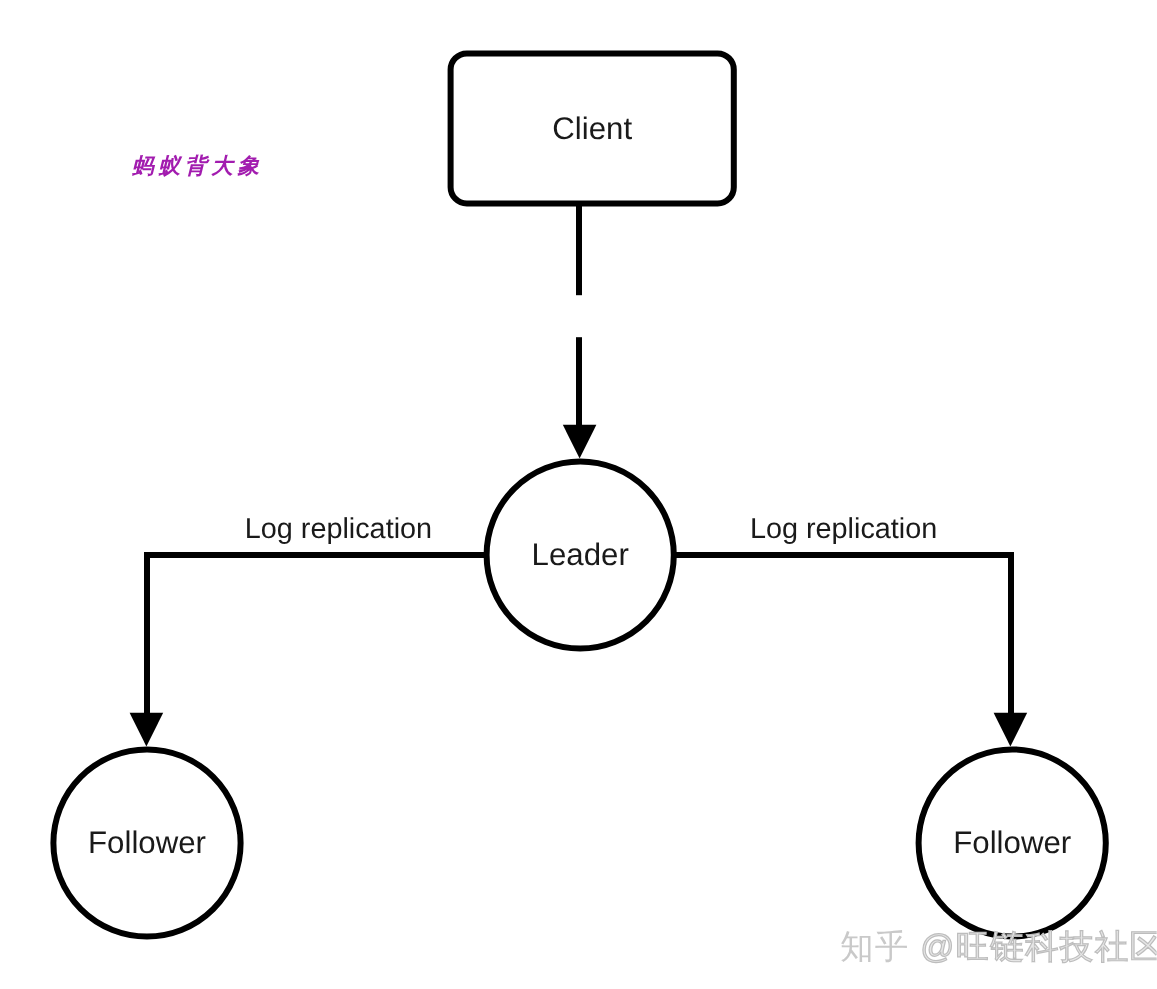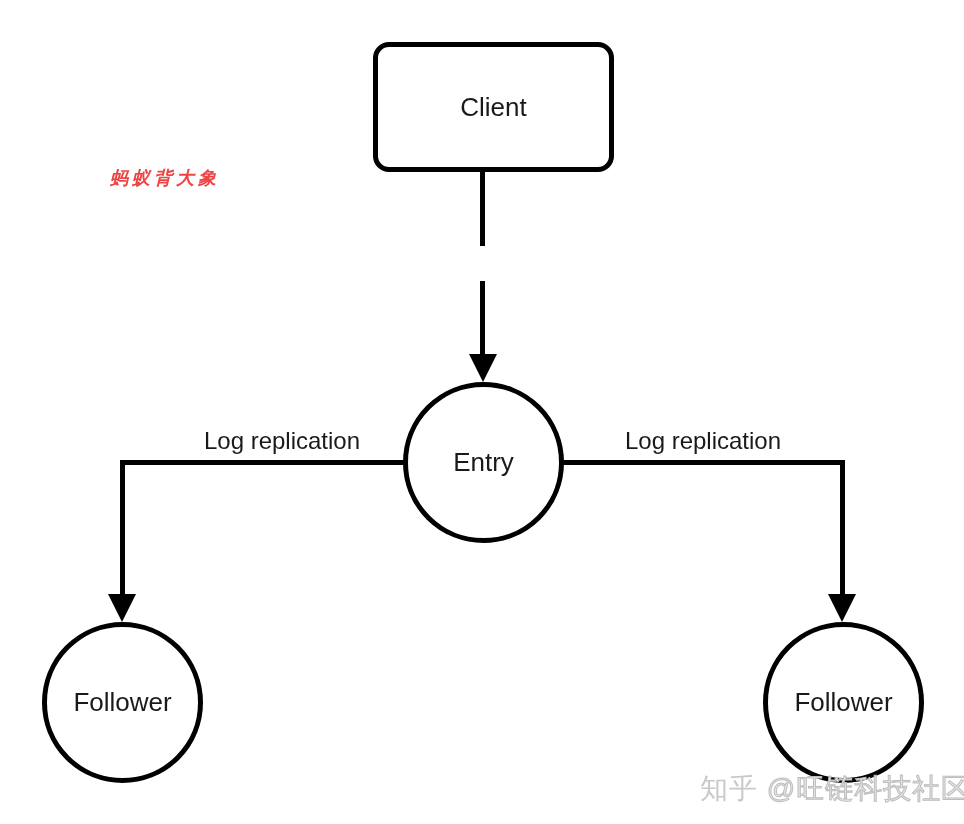--- a/index.html
+++ b/index.html
@@ -82,24 +82,23 @@
 
   
   .wm-left {
     position: absolute;
     left: 110px;
     top: 126px;
     font-size: 18px;
     font-weight: bold;
     font-style: italic;
     letter-spacing: 4px;
-    color: #ef4444;
+    color: #a21caf;
     z-index: 0;
     white-space: nowrap;
-    margin-top: 40px;
   }
   .wm-bottom {
     position: absolute;
     left: 700px;
     top: 770px;
     font-size: 28px;
     color: #c9c9c9;
     z-index: 5;
     white-space: nowrap;
     letter-spacing: 1px;
@@ -128,21 +127,21 @@
   <div class="line seg-right-h"></div>
   <div class="line seg-right-v"></div>
   <div class="arrow-down arrow-right-follower"></div>
   <div class="edge-label label-rep-right">Log replication</div>
 
   <div class="node node-rect node-client">
     <span>Client</span>
   </div>
 
   <div class="node node-circle node-leader">
-    <span>Entry</span>
+    <span>Leader</span>
   </div>
 
   <div class="node node-circle node-follower-left">
     <span>Follower</span>
   </div>
 
   <div class="node node-circle node-follower-right">
     <span>Follower</span>
   </div>
 

